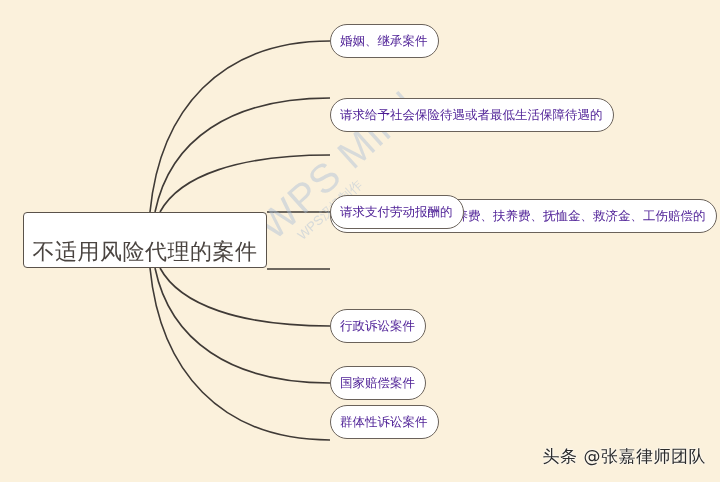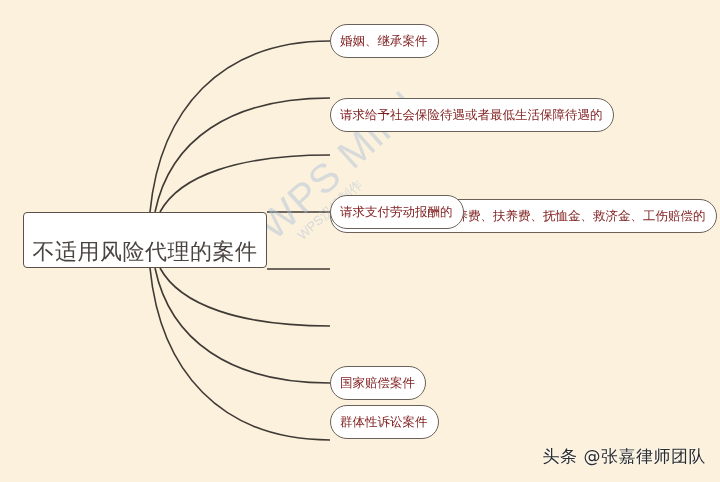--- a/index.html
+++ b/index.html
@@ -69,21 +69,21 @@
     left: 330px;
     height: 34px;
     background: #ffffff;
     border: 1.2px solid #6a625a;
     border-radius: 17px;
     box-sizing: border-box;
     display: flex;
     align-items: center;
     padding: 0 10px 0 9px;
     font-size: 12.5px;
-    color: #7f1d1d;
+    color: #4c1d95;
     white-space: nowrap;
   }
   .footer-credit {
     position: absolute;
     right: 14px;
     bottom: 14px;
     font-size: 17px;
     color: #2b2b2b;
     text-shadow: 0 0 2px #ffffff, 0 0 2px #ffffff;
     letter-spacing: 0.5px;
@@ -125,20 +125,23 @@
   </div>
   <div class="child-node" style="top:98px;text-align:right;">
     <span>请求给予社会保险待遇或者最低生活保障待遇的</span>
   </div>
   <div class="child-node" style="top:155px; padding-left:12px;margin-top:44px;">
     <span>请求给付赡养费、抚养费、扶养费、抚恤金、救济金、工伤赔偿的</span>
   </div>
   <div class="child-node" style="top:195px;">
     <span>请求支付劳动报酬的</span>
   </div>
+  <div class="child-node" style="top:309px;">
+    <span>行政诉讼案件</span>
+  </div>
   <div class="child-node" style="top:366px;justify-content:flex-end;">
     <span>国家赔偿案件</span>
   </div>
   <div class="child-node" style="top:405px;">
     <span>群体性诉讼案件</span>
   </div>
 
   <div class="footer-credit">头条 @张嘉律师团队</div>
 </div>
 

